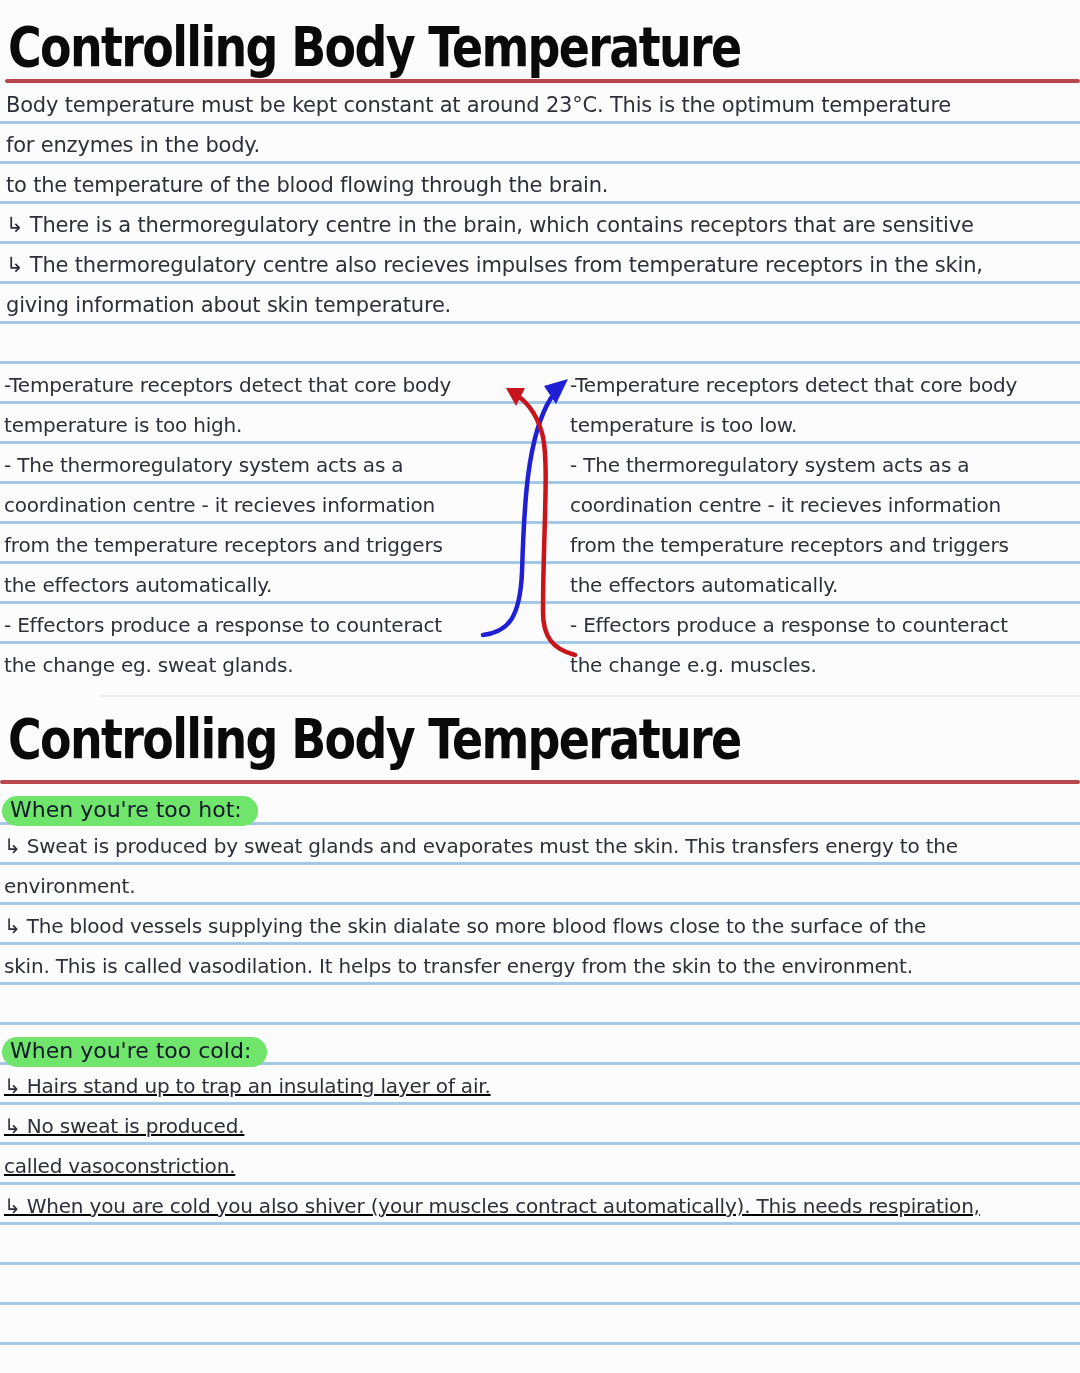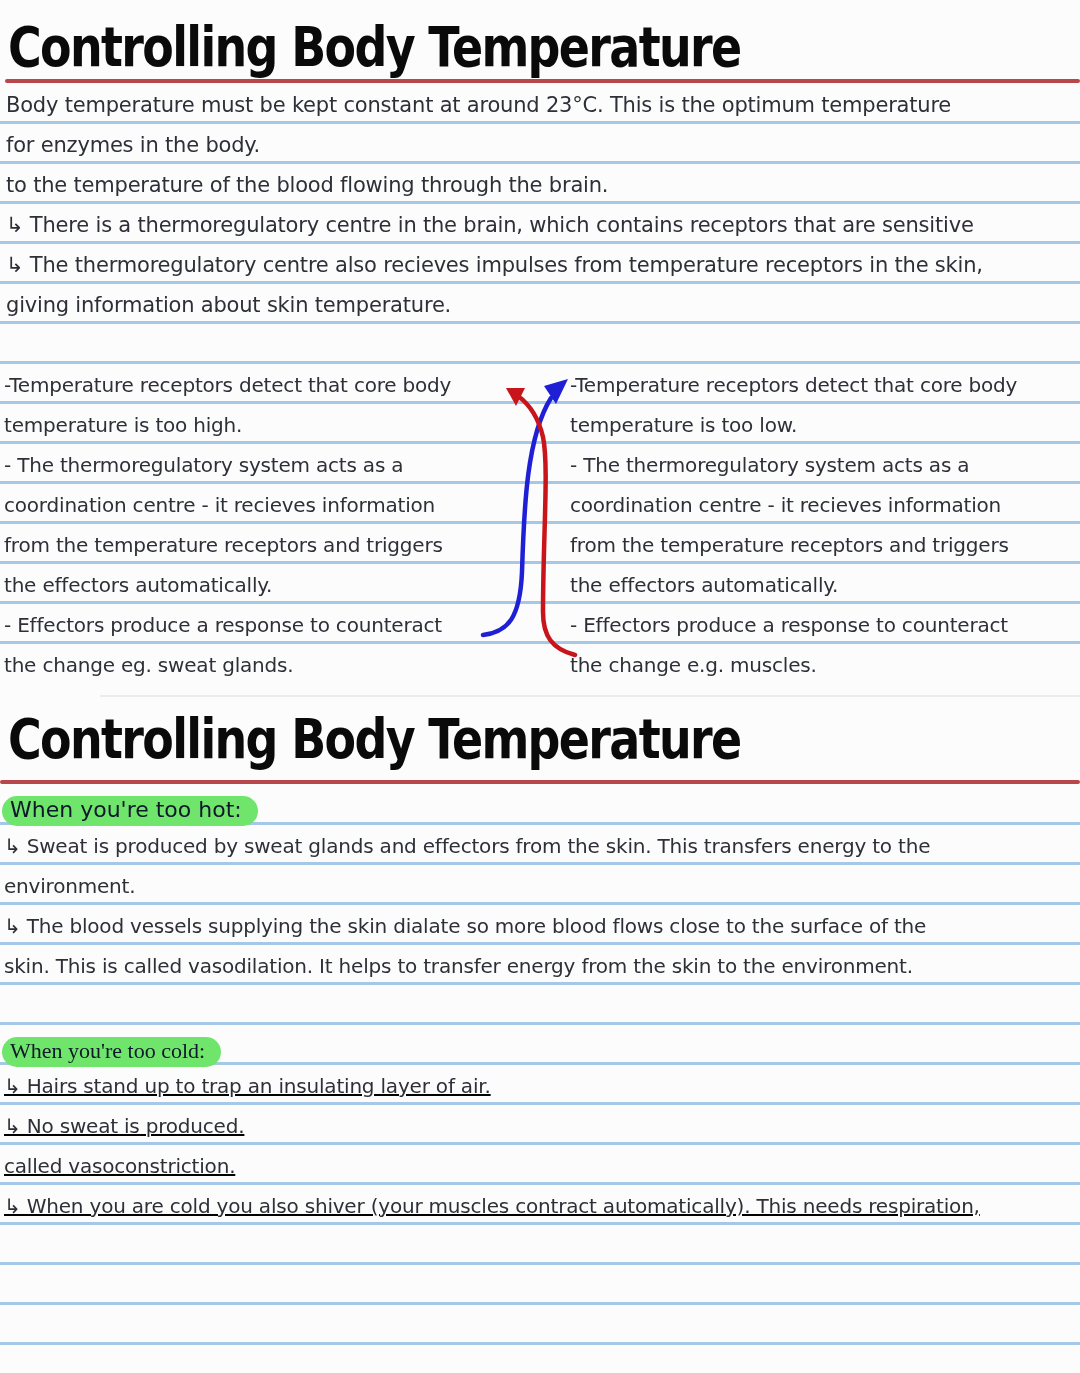--- a/index.html
+++ b/index.html
@@ -56,21 +56,21 @@
   #col-low{left:570px;}
   #hot-lines{top:826px;left:4px;width:1074px;font-size:20px;}
   #cold-lines{top:1066px;left:4px;width:1074px;font-size:20px;text-decoration:underline;}
   .pill{
     position:absolute;left:2px;display:inline-block;
     background:var(--highlight-green);border-radius:15px;
     padding:0 16px 2px 8px;height:28px;line-height:28px;
     font-size:22px;color:#0f172a;white-space:nowrap;
   }
   #hot-heading{top:796px;}
-  #cold-heading{top:1037px;font-family:Liberation Serif, serif;}
+  #cold-heading{top:1037px;}
   #arrow-layer{position:absolute;left:0;top:0;pointer-events:none;}
   .arrow-blue-stroke{stroke:var(--arrow-blue);stroke-width:4.5;fill:none;stroke-linecap:round;}
   .arrow-blue-fill{fill:var(--arrow-blue);}
   .arrow-red-stroke{stroke:var(--arrow-red);stroke-width:4.5;fill:none;stroke-linecap:round;}
   .arrow-red-fill{fill:var(--arrow-red);}
 </style>
 </head>
 <body>
 
 <div class="sheet">
@@ -123,21 +123,21 @@
       <polygon class="arrow-red-fill" points="506,388 525,388 516,406"></polygon>
     </g>
   </svg>
 
   <h1 class="note-title" id="title2">Controlling Body Temperature</h1>
   <div class="redline" id="redline2"></div>
 
   <div class="pill" id="hot-heading">When you're too hot:</div>
 
   <div class="textblock" id="hot-lines">
-    <div class="line">↳ Sweat is produced by sweat glands and effectors from the skin. This transfers energy to the</div>
+    <div class="line">↳ Sweat is produced by sweat glands and evaporates must the skin. This transfers energy to the</div>
     <div class="line">environment.</div>
     <div class="line">↳ The blood vessels supplying the skin dialate so more blood flows close to the surface of the</div>
     <div class="line">skin. This is called vasodilation. It helps to transfer energy from the skin to the environment.</div>
   </div>
 
   <div class="pill" id="cold-heading">When you're too cold:</div>
 
   <div class="textblock" id="cold-lines">
     <div class="line">↳ Hairs stand up to trap an insulating layer of air.</div>
     <div class="line">↳ No sweat is produced.</div>

